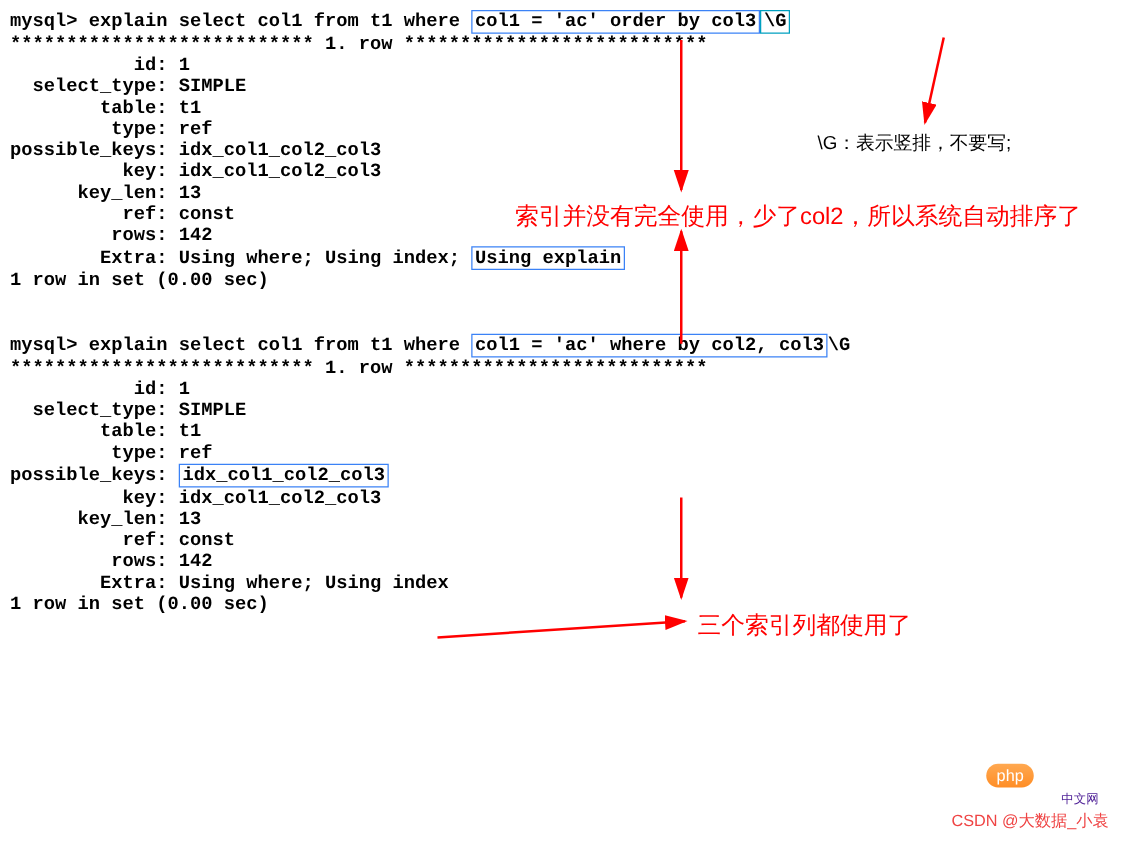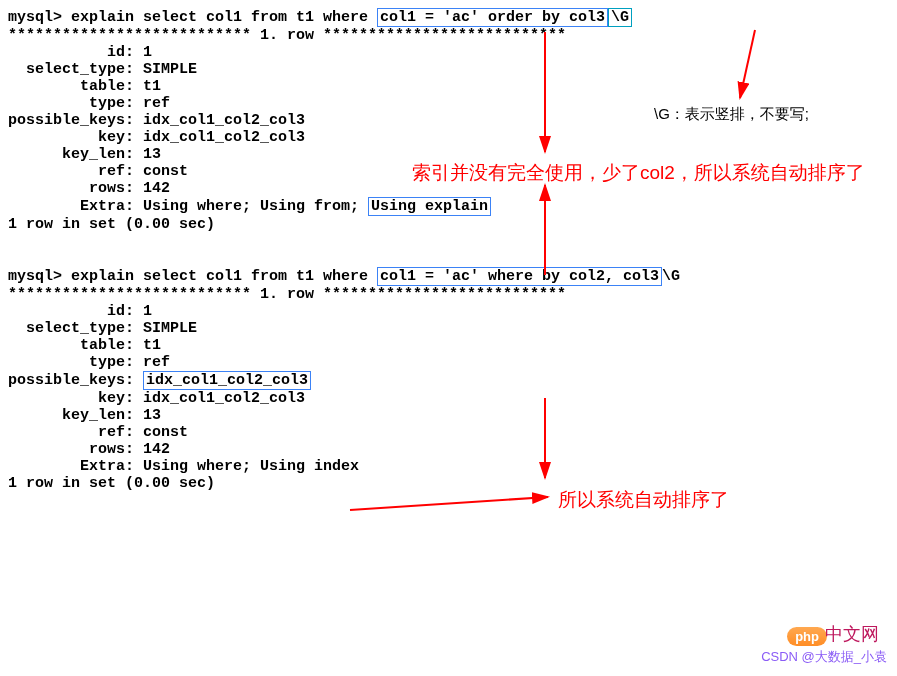--- a/index.html
+++ b/index.html
@@ -46,62 +46,62 @@
     position: absolute;
     overflow: visible;
     pointer-events: none;
   }
   .watermark {
     position: absolute;
     right: 10px;
     bottom: 10px;
     font-family: "Microsoft YaHei", SimSun, sans-serif;
     font-weight: normal;
-    color: #8b5cf6;
+    color: #ef4444;
     font-size: 13px;
     margin-top: 12px;
   }
   .php-logo {
     position: absolute;
     right: 70px;
-    bottom: 30px;
+    bottom: 46px;
     background: linear-gradient(#ff9a33,#ff7a00);
     color: #fff;
     font-family: Arial, sans-serif;
-    font-weight: bold;
+    font-weight: normal;
     font-size: 13px;
     padding: 2px 8px;
     border-radius: 10px;
     opacity: 0.85;
   }
   .php-text {
     position: absolute;
     right: 18px;
     bottom: 30px;
     font-family: "Microsoft YaHei", SimSun, sans-serif;
     font-weight: normal;
-    color: #be185d;
-    font-size: 18px;
+    color: #4c1d95;
+    font-size: 10px;
   }
 </style>
 </head>
 <body>
 
 <div class="line"><span>mysql&gt; explain select col1 from t1 where </span><span class="box-red">col1 = 'ac' order by col3</span><span class="box-cyan">\G</span></div>
 <div class="line">*************************** 1. row ***************************</div>
 <div class="line">           id: 1</div>
 <div class="line">  select_type: SIMPLE</div>
 <div class="line">        table: t1</div>
 <div class="line">         type: ref</div>
 <div class="line">possible_keys: idx_col1_col2_col3</div>
 <div class="line">          key: idx_col1_col2_col3</div>
 <div class="line">      key_len: 13</div>
 <div class="line">          ref: const</div>
 <div class="line">         rows: 142</div>
-<div class="line"><span>        Extra: Using where; Using from; </span><span class="box-red">Using explain</span></div>
+<div class="line"><span>        Extra: Using where; Using index; </span><span class="box-red">Using explain</span></div>
 <div class="line">1 row in set (0.00 sec)</div>
 
 <div class="line">&nbsp;</div>
 <div class="line">&nbsp;</div>
 
 <div class="line"><span>mysql&gt; explain select col1 from t1 where </span><span class="box-red">col1 = 'ac' where by col2, col3</span><span>\G</span></div>
 <div class="line">*************************** 1. row ***************************</div>
 <div class="line">           id: 1</div>
 <div class="line">  select_type: SIMPLE</div>
 <div class="line">        table: t1</div>
@@ -109,21 +109,21 @@
 <div class="line"><span>possible_keys: </span><span class="box-red">idx_col1_col2_col3</span></div>
 <div class="line">          key: idx_col1_col2_col3</div>
 <div class="line">      key_len: 13</div>
 <div class="line">          ref: const</div>
 <div class="line">         rows: 142</div>
 <div class="line">        Extra: Using where; Using index</div>
 <div class="line">1 row in set (0.00 sec)</div>
 
 <div class="annot-black" style="left:654px; top:105px;">\G：表示竖排，不要写;</div>
 <div class="annot" style="left:412px; top:160px;">索引并没有完全使用，少了col2，所以系统自动排序了</div>
-<div class="annot" style="left:558px; top:487px;">所以系统自动排序了</div>
+<div class="annot" style="left:558px; top:487px;">三个索引列都使用了</div>
 
 <svg class="arrow" style="left:0; top:0; width:897px; height:676px;">
   <defs>
     <marker id="ah" markerWidth="10" markerHeight="10" refX="8" refY="3" orient="auto">
       <path d="M0,0 L9,3 L0,6 Z" fill="#ff0000"></path>
     </marker>
   </defs>
 
   <line x1="755" y1="30" x2="740" y2="98" stroke="#ff0000" stroke-width="2" marker-end="url(#ah)"></line>
 

